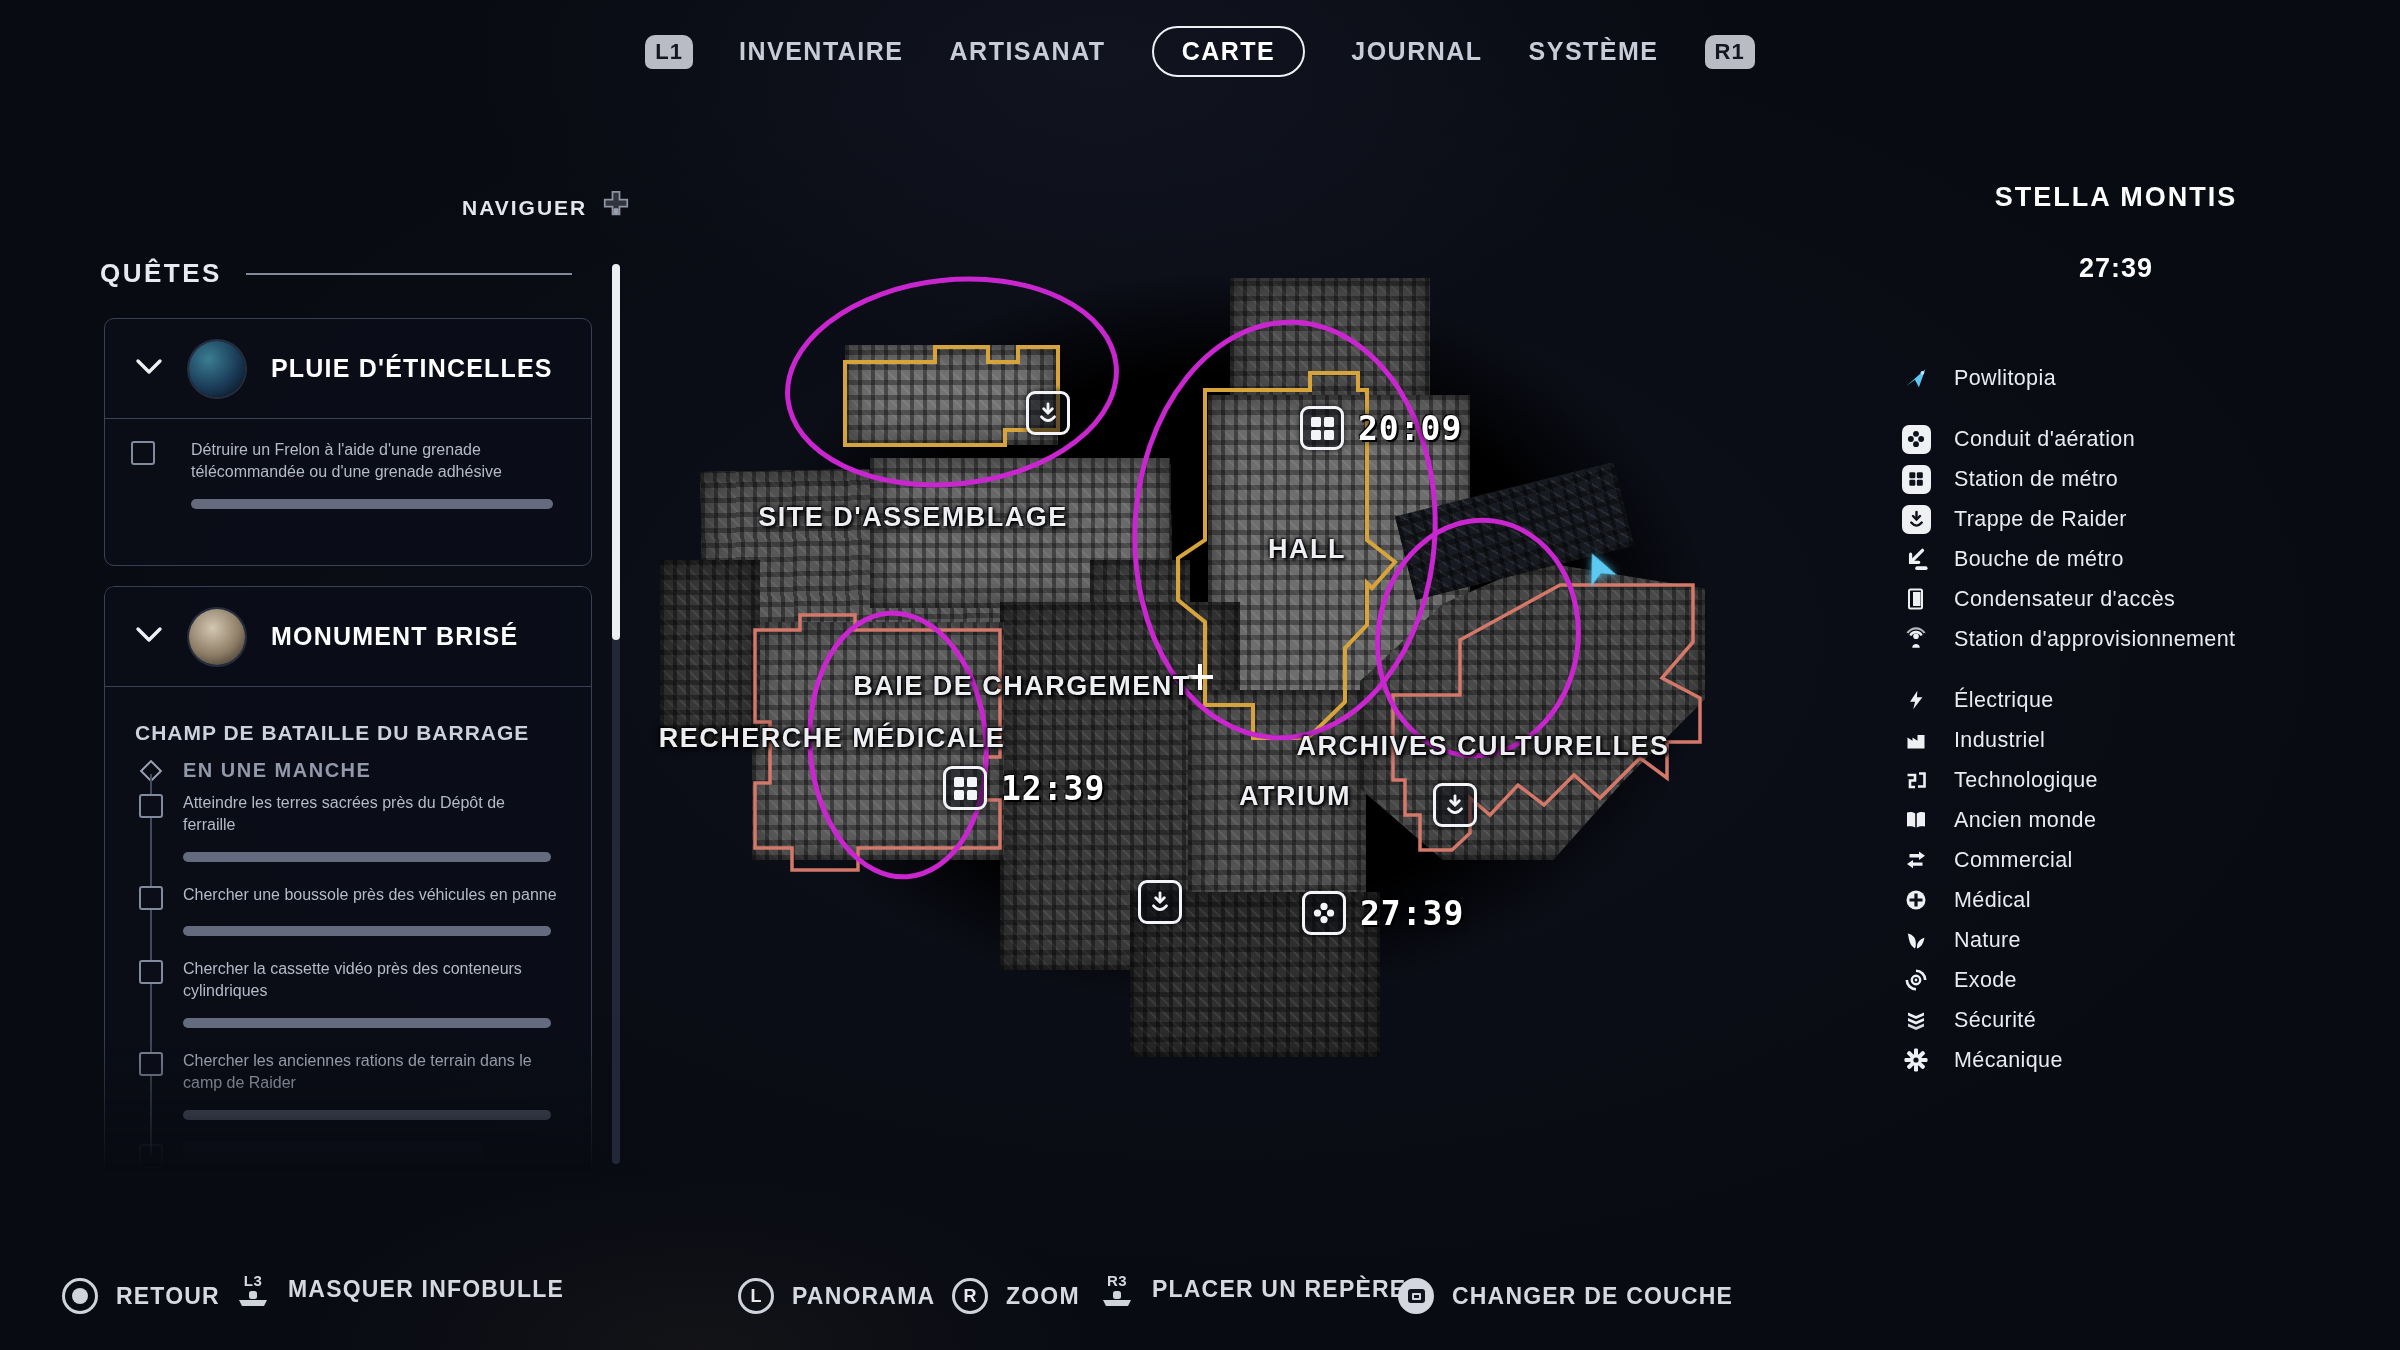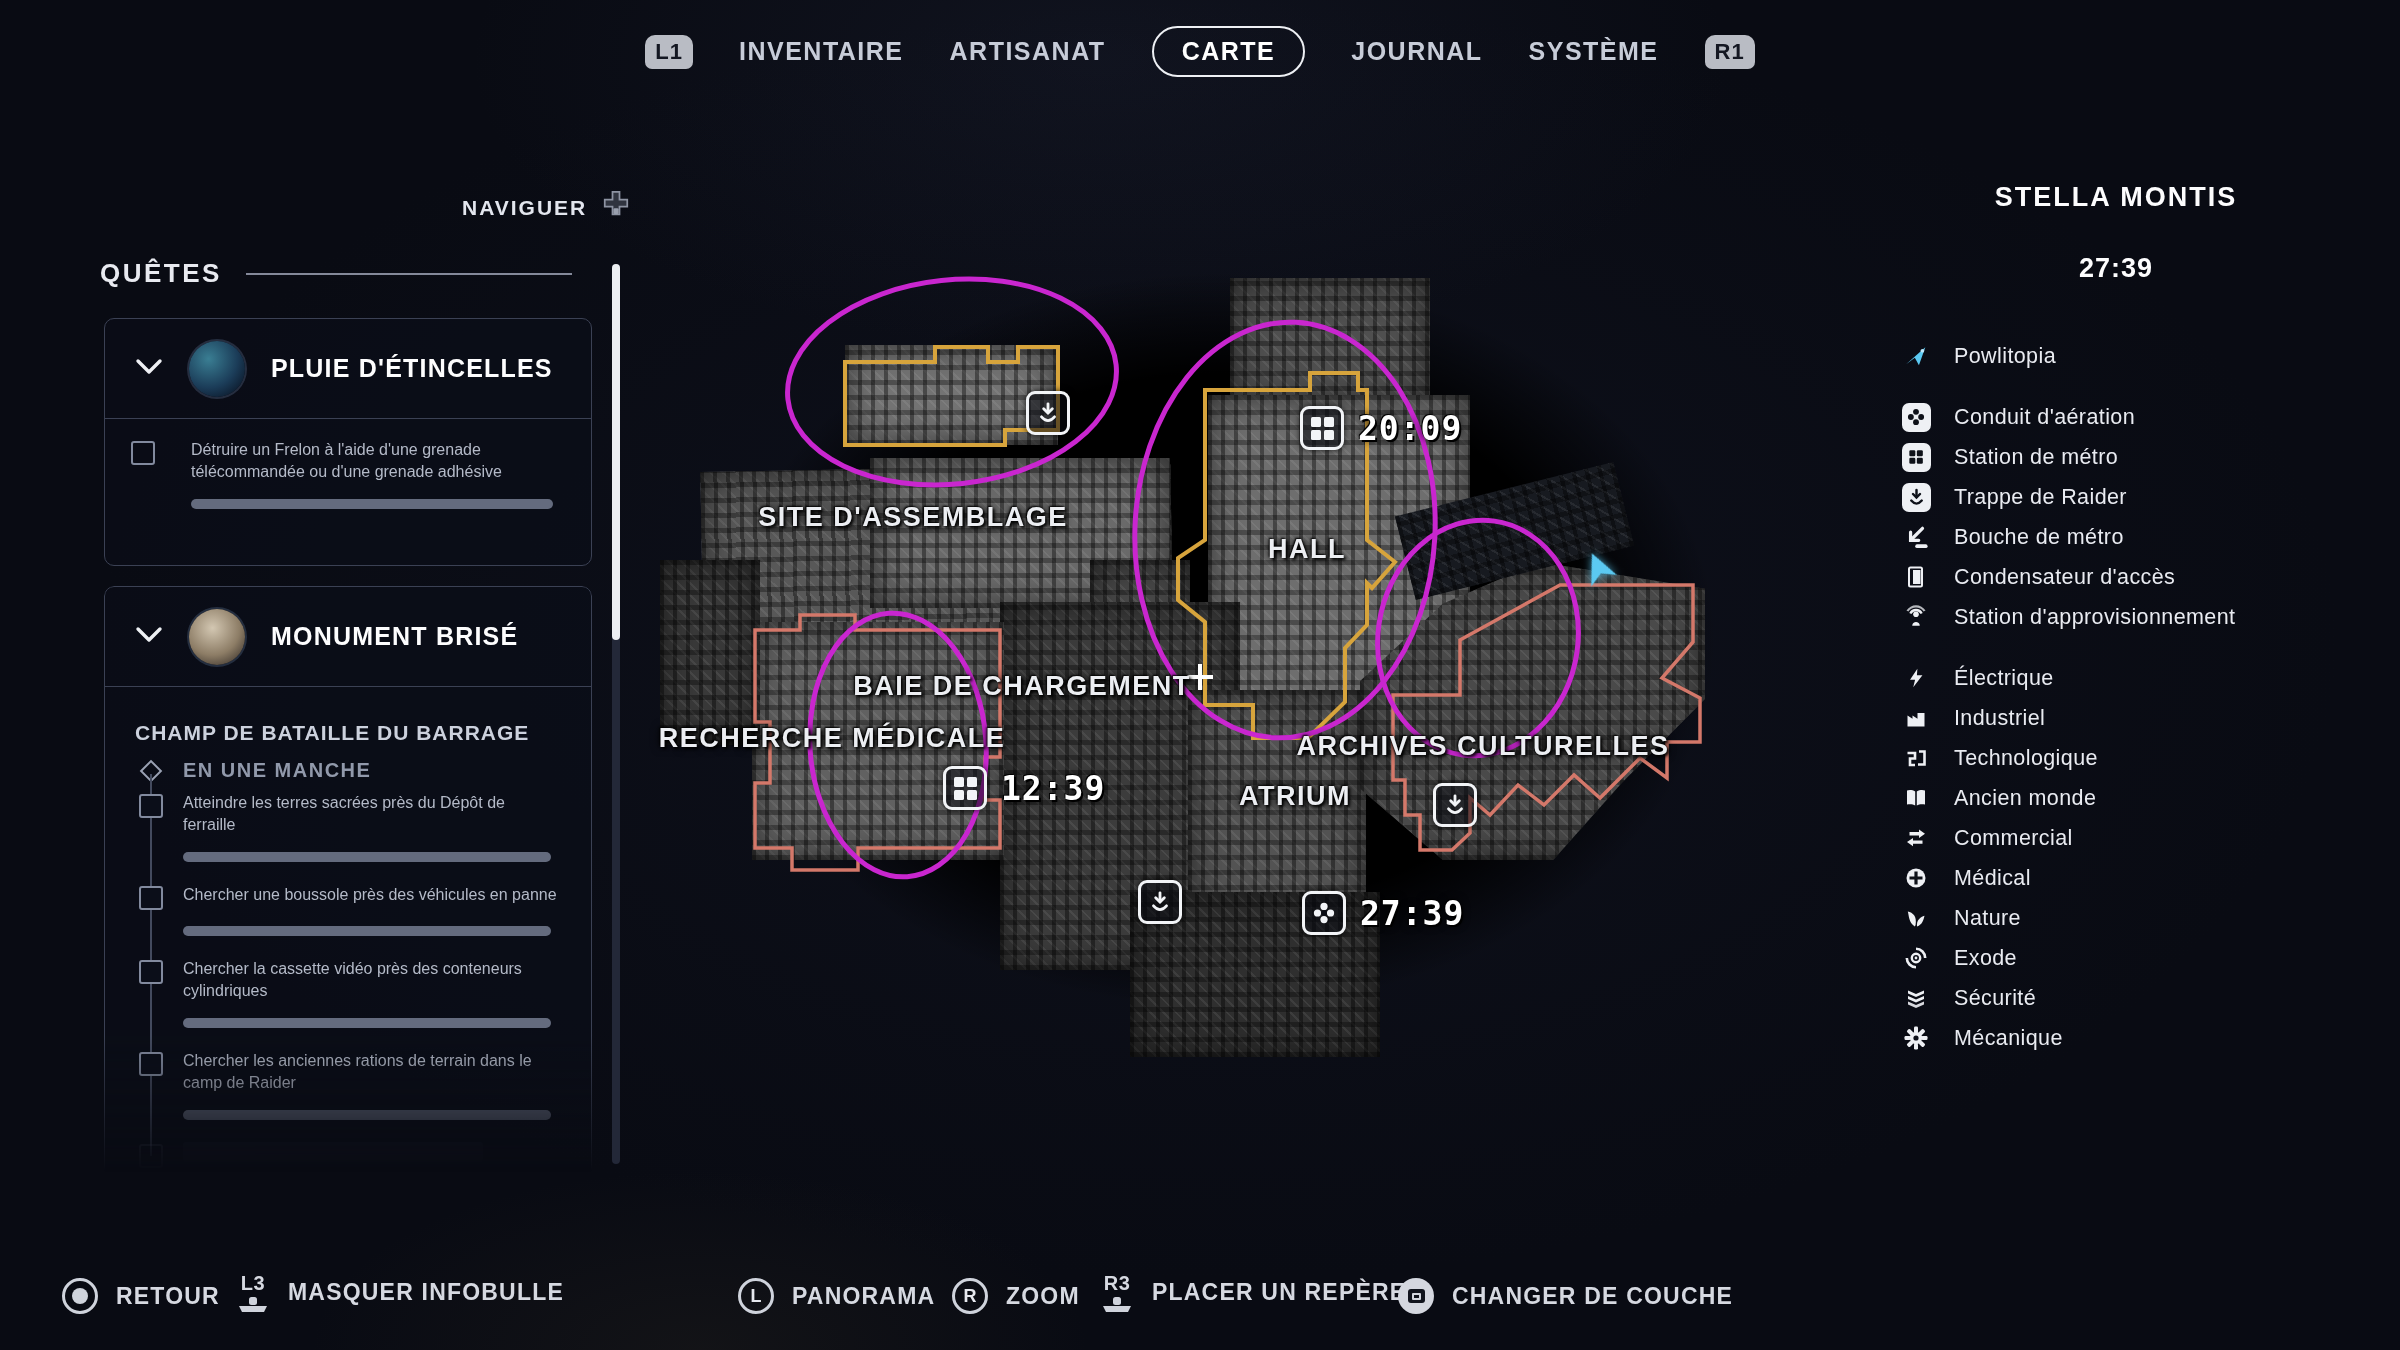--- a/index.html
+++ b/index.html
@@ -75,38 +75,38 @@
   .mkgrid { display:grid; grid-template-columns:10px 10px; grid-template-rows:10px 10px; gap:3px; }
   .mkgrid div { background:#f2f4f7; border-radius:1.5px; }
   .mktime { font-family:"DejaVu Sans Mono", monospace; font-size:33px; font-weight:bold; color:#fff;
             text-shadow:2px 2px 0 #000, -1px -1px 0 #000, 0 0 8px #000; letter-spacing:1px; }
   
   .rpanel { position:absolute; left:1900px; top:182px; width:432px; }
   .rhead { display:flex; align-items:center; gap:20px;flex-direction:column; }
   .rtitle { font-size:27px; font-weight:bold; letter-spacing:2px; color:#fdfdfe; white-space:nowrap; }
   .rline { flex:1; height:2px; background:#a7adbd; }
   .rtime { font-size:27px; font-weight:bold; color:#fdfdfe; letter-spacing:1px; }
-  .legend { margin-top:52px; }
+  .legend { margin-top:74px; }
   .lrow { display:flex; align-items:center; gap:22px; height:40px; }
   .lrow.gap-before { margin-top:21px; }
   .licon { width:32px; display:flex; justify-content:center; flex:none; }
   .lbox { width:29px; height:29px; background:#eef0f4; border-radius:7px; display:flex; align-items:center; justify-content:center; }
   .llabel { font-size:21.5px; color:#e9ebf1; letter-spacing:.4px; }
   
   .bbar { position:absolute; top:1272px; left:0; width:100%; height:60px; }
   .baction { position:absolute; display:flex; align-items:center; gap:18px; }
   .blabel { font-size:23px; font-weight:bold; letter-spacing:1.2px; color:#d6d9e1; }
   .cbtn { width:36px; height:36px; border:3px solid #cfd3dc; border-radius:50%; display:flex; align-items:center; justify-content:center;
           color:#e6e8ee; font-weight:bold; font-size:18px; flex:none; }
   .cbtn .dot { width:16px; height:16px; border-radius:50%; background:#cfd3dc; }
   .touchbtn { width:36px; height:36px; border-radius:50%; background:#d4d7df; display:flex; align-items:center; justify-content:center; flex:none; }
   .touchbtn .sq { width:17px; height:14px; background:#11141d; border-radius:3px; display:flex; align-items:center; justify-content:center; }
   .touchbtn .sq i { display:block; width:9px; height:7px; border:2px solid #d4d7df; border-radius:1px; }
   .stick { display:flex; flex-direction:column; align-items:center; gap:2px; flex:none; }
-  .stick .slabel { font-size:20px; font-weight:bold; color:#d6d9e1; letter-spacing:.5px; }
+  .stick .slabel { font-size:15px; font-weight:bold; color:#d6d9e1; letter-spacing:.5px; }
 </style>
 </head>
 <body>
 
 <div class="stage">
 
   <div class="topnav">
     <div class="bumper">L1</div>
     <div class="tab">INVENTAIRE</div>
     <div class="tab">ARTISANAT</div>

